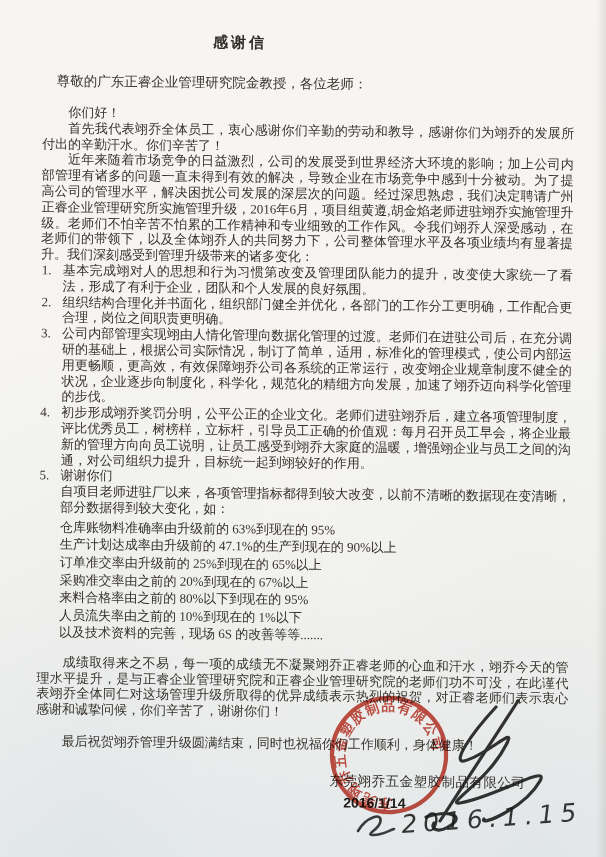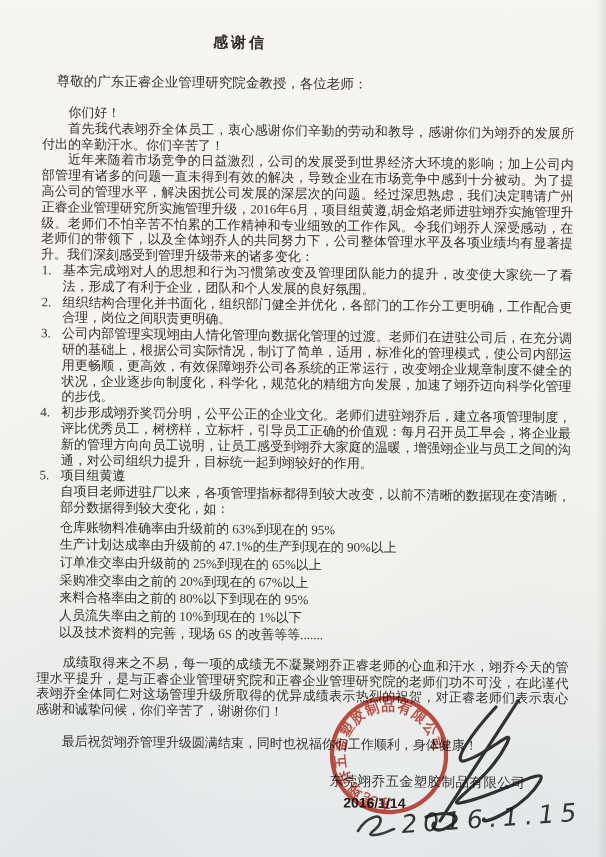--- a/index.html
+++ b/index.html
@@ -74,21 +74,21 @@
         <span class="num">3.</span>
         <span class="body">公司内部管理实现翊由人情化管理向数据化管理的过渡。老师们在进驻公司后，在充分调研的基础上，根据公司实际情况，制订了简单，适用，标准化的管理模式，使公司内部运用更畅顺，更高效，有效保障翊乔公司各系统的正常运行，改变翊企业规章制度不健全的状况，企业逐步向制度化，科学化，规范化的精细方向发展，加速了翊乔迈向科学化管理的步伐。</span>
       </div>
       <div class="item">
         <span class="num">4.</span>
         <span class="body">初步形成翊乔奖罚分明，公平公正的企业文化。老师们进驻翊乔后，建立各项管理制度，评比优秀员工，树榜样，立标杆，引导员工正确的价值观：每月召开员工早会，将企业最新的管理方向向员工说明，让员工感受到翊乔大家庭的温暖，增强翊企业与员工之间的沟通，对公司组织力提升，目标统一起到翊较好的作用。</span>
       </div>
       <div class="item">
         <span class="num">5.</span>
         <span class="body">
-          <span>项目组黄遵</span>
+          <span>谢谢你们</span>
           <span class="sub" style="display:block">自项目老师进驻厂以来，各项管理指标都得到较大改变，以前不清晰的数据现在变清晰，部分数据得到较大变化，如：</span>
           <span class="achv-list" style="display:block">
             <span class="achv" style="display:block">仓库账物料准确率由升级前的 63%到现在的 95%</span>
             <span class="achv" style="display:block">生产计划达成率由升级前的 47.1%的生产到现在的 90%以上</span>
             <span class="achv" style="display:block">订单准交率由升级前的 25%到现在的 65%以上</span>
             <span class="achv" style="display:block">采购准交率由之前的 20%到现在的 67%以上</span>
             <span class="achv" style="display:block">来料合格率由之前的 80%以下到现在的 95%</span>
             <span class="achv" style="display:block">人员流失率由之前的 10%到现在的 1%以下</span>
             <span class="achv" style="display:block">以及技术资料的完善，现场 6S 的改善等等.......</span>
           </span>

